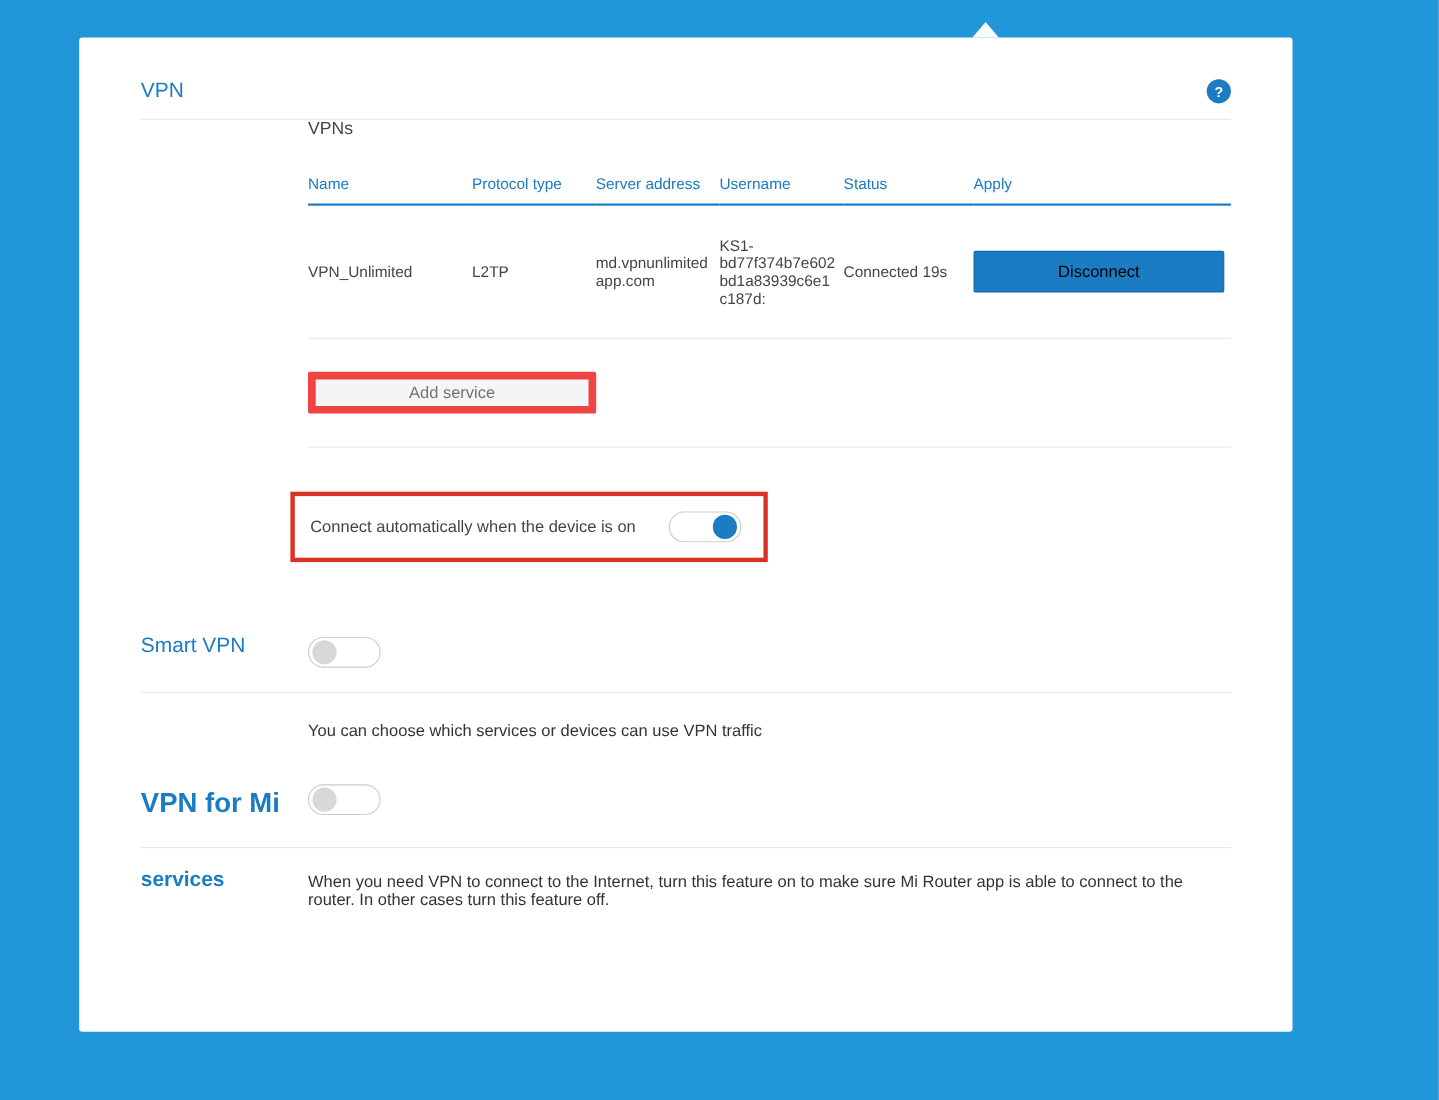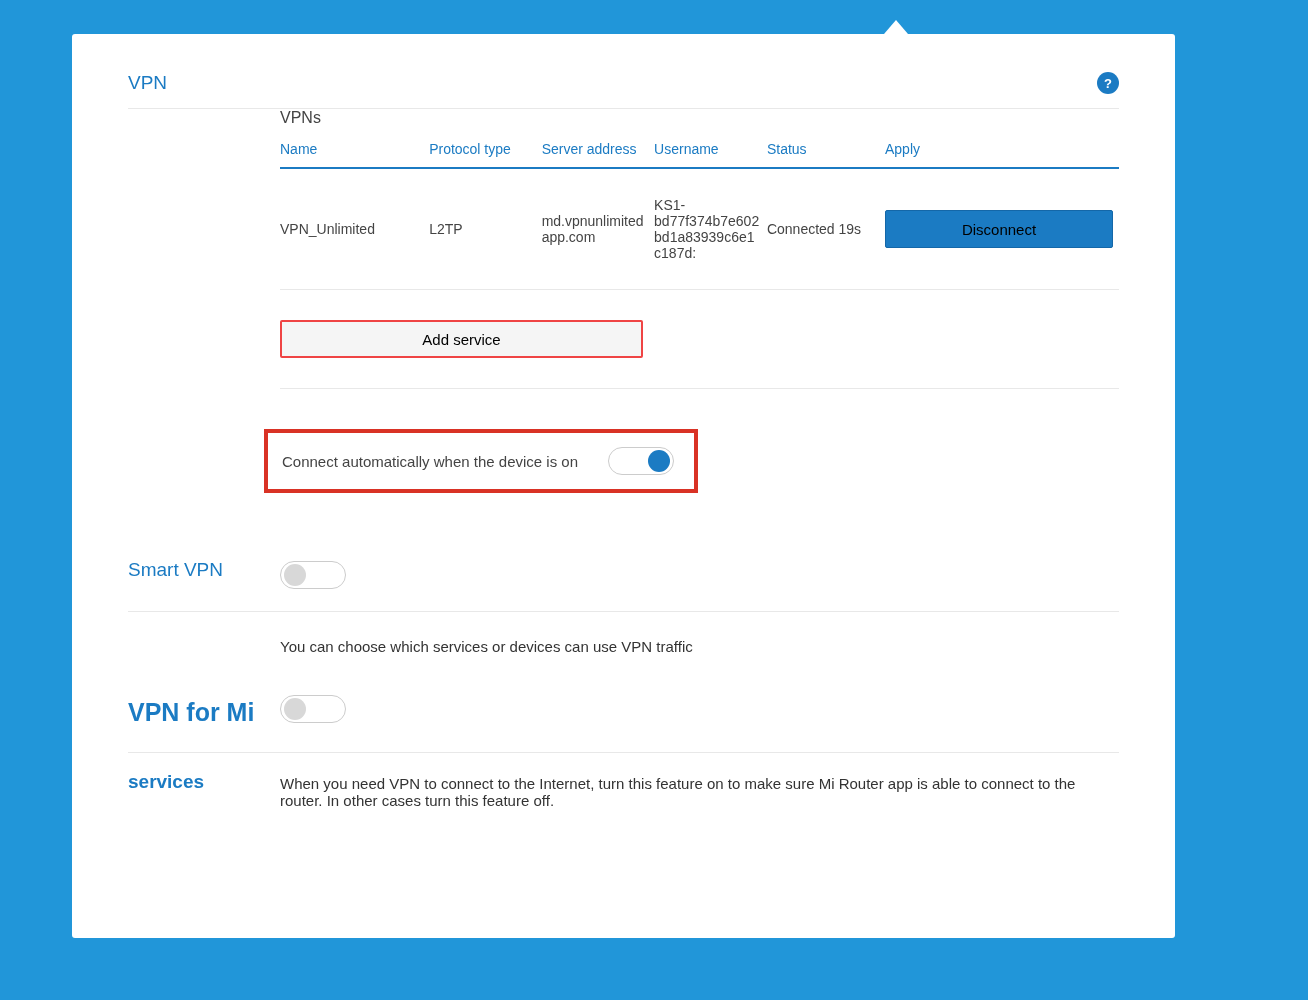--- a/index.html
+++ b/index.html
@@ -64,21 +64,21 @@
     .content-indent {
       margin-left: 152px;
     }
     .subtitle {
       font-size: 16px;
       color: #444;
     }
     .vpn-table {
       width: 100%;
       border-collapse: collapse;
-      margin-top: 8px;
+      margin-top: 26px;
     }
     .vpn-table th {
       text-align: left;
       font-weight: 400;
       color: #1b7bc3;
       font-size: 14px;
       padding: 6px 6px 10px 0;
     }
     .vpn-table thead tr {
       border-bottom: 2px solid #1b7bc3;
@@ -104,26 +104,26 @@
       color: #000000;
       border: 1px solid #1467a8;
       border-radius: 2px;
       width: 228px;
       height: 38px;
       font-size: 15px;
       cursor: pointer;
     }
     .btn-add {
       background: #f5f5f5;
-      border: 2px solid #ef4444;
+      border: 7px solid #ef4444;
       border-radius: 2px;
-      width: 363px;
+      width: 262px;
       height: 38px;
       font-size: 15px;
-      color: #000000;
+      color: #737373;
       cursor: pointer;
       margin-top: 30px;
     }
     .divider-row {
       border-bottom: 1px solid #e8e8e8;
       padding-bottom: 30px;
       margin-top: 0;
     }
     .highlight-box {
       border: 4px solid #d93225;

